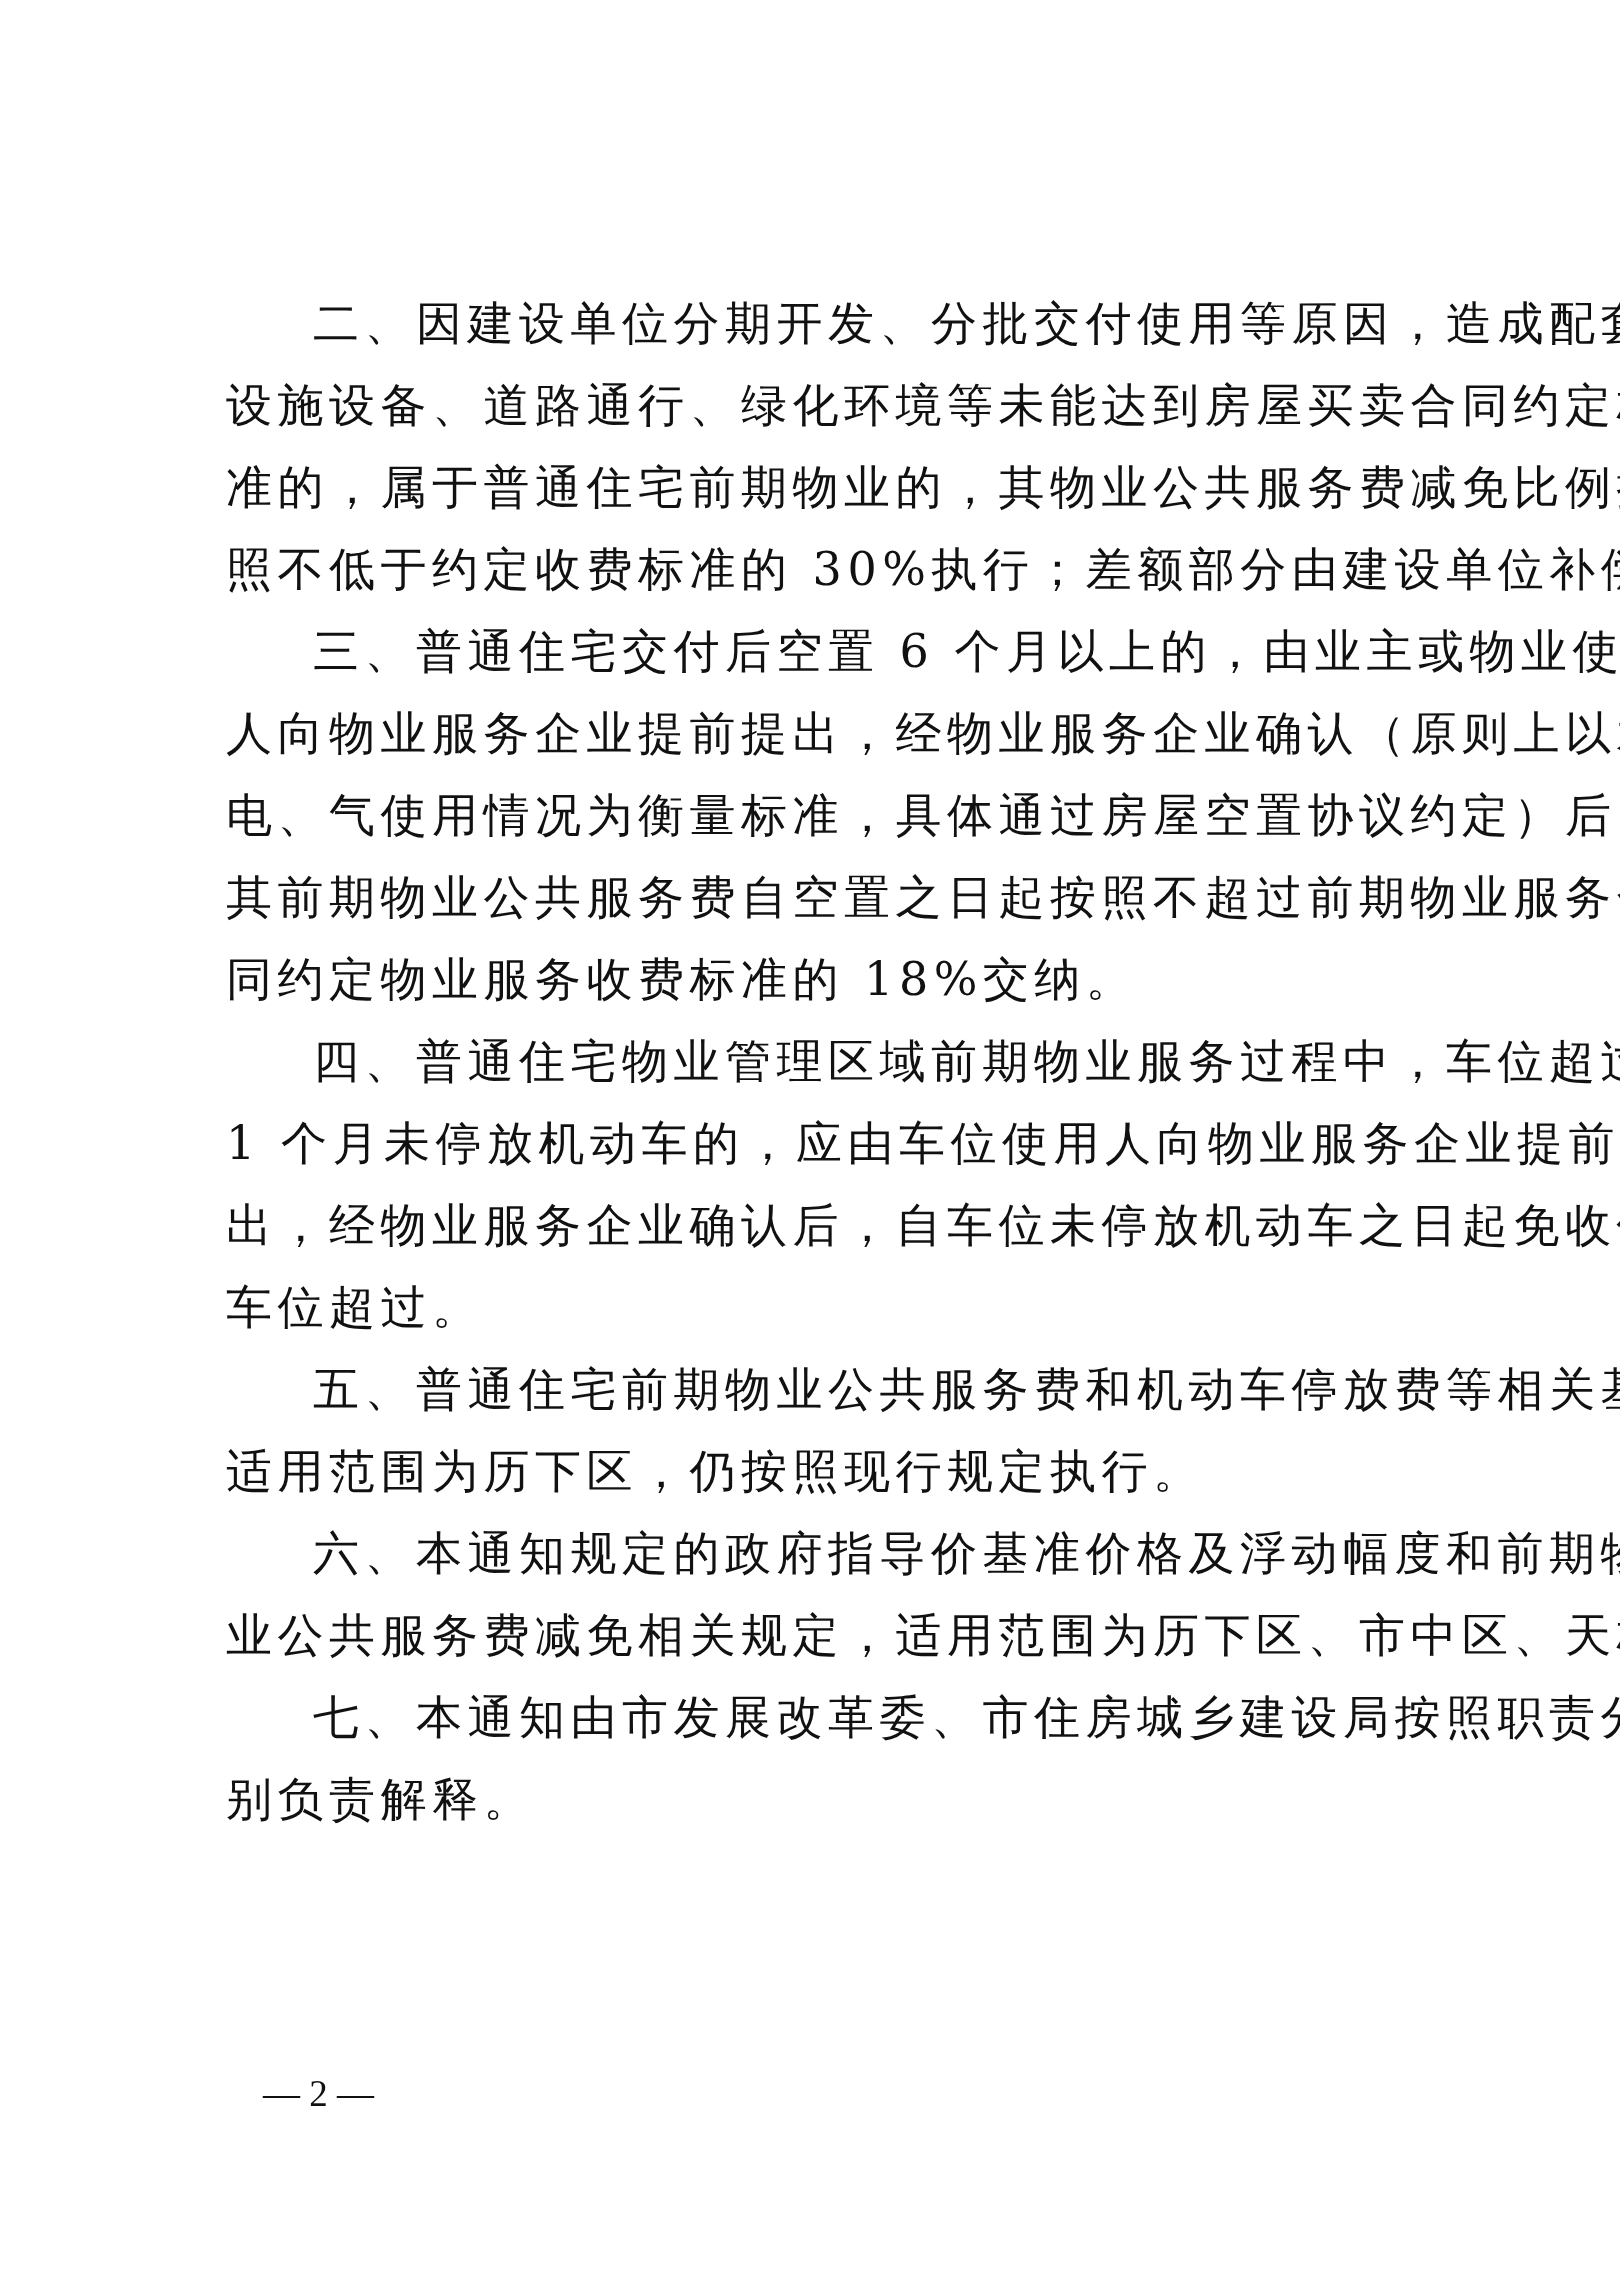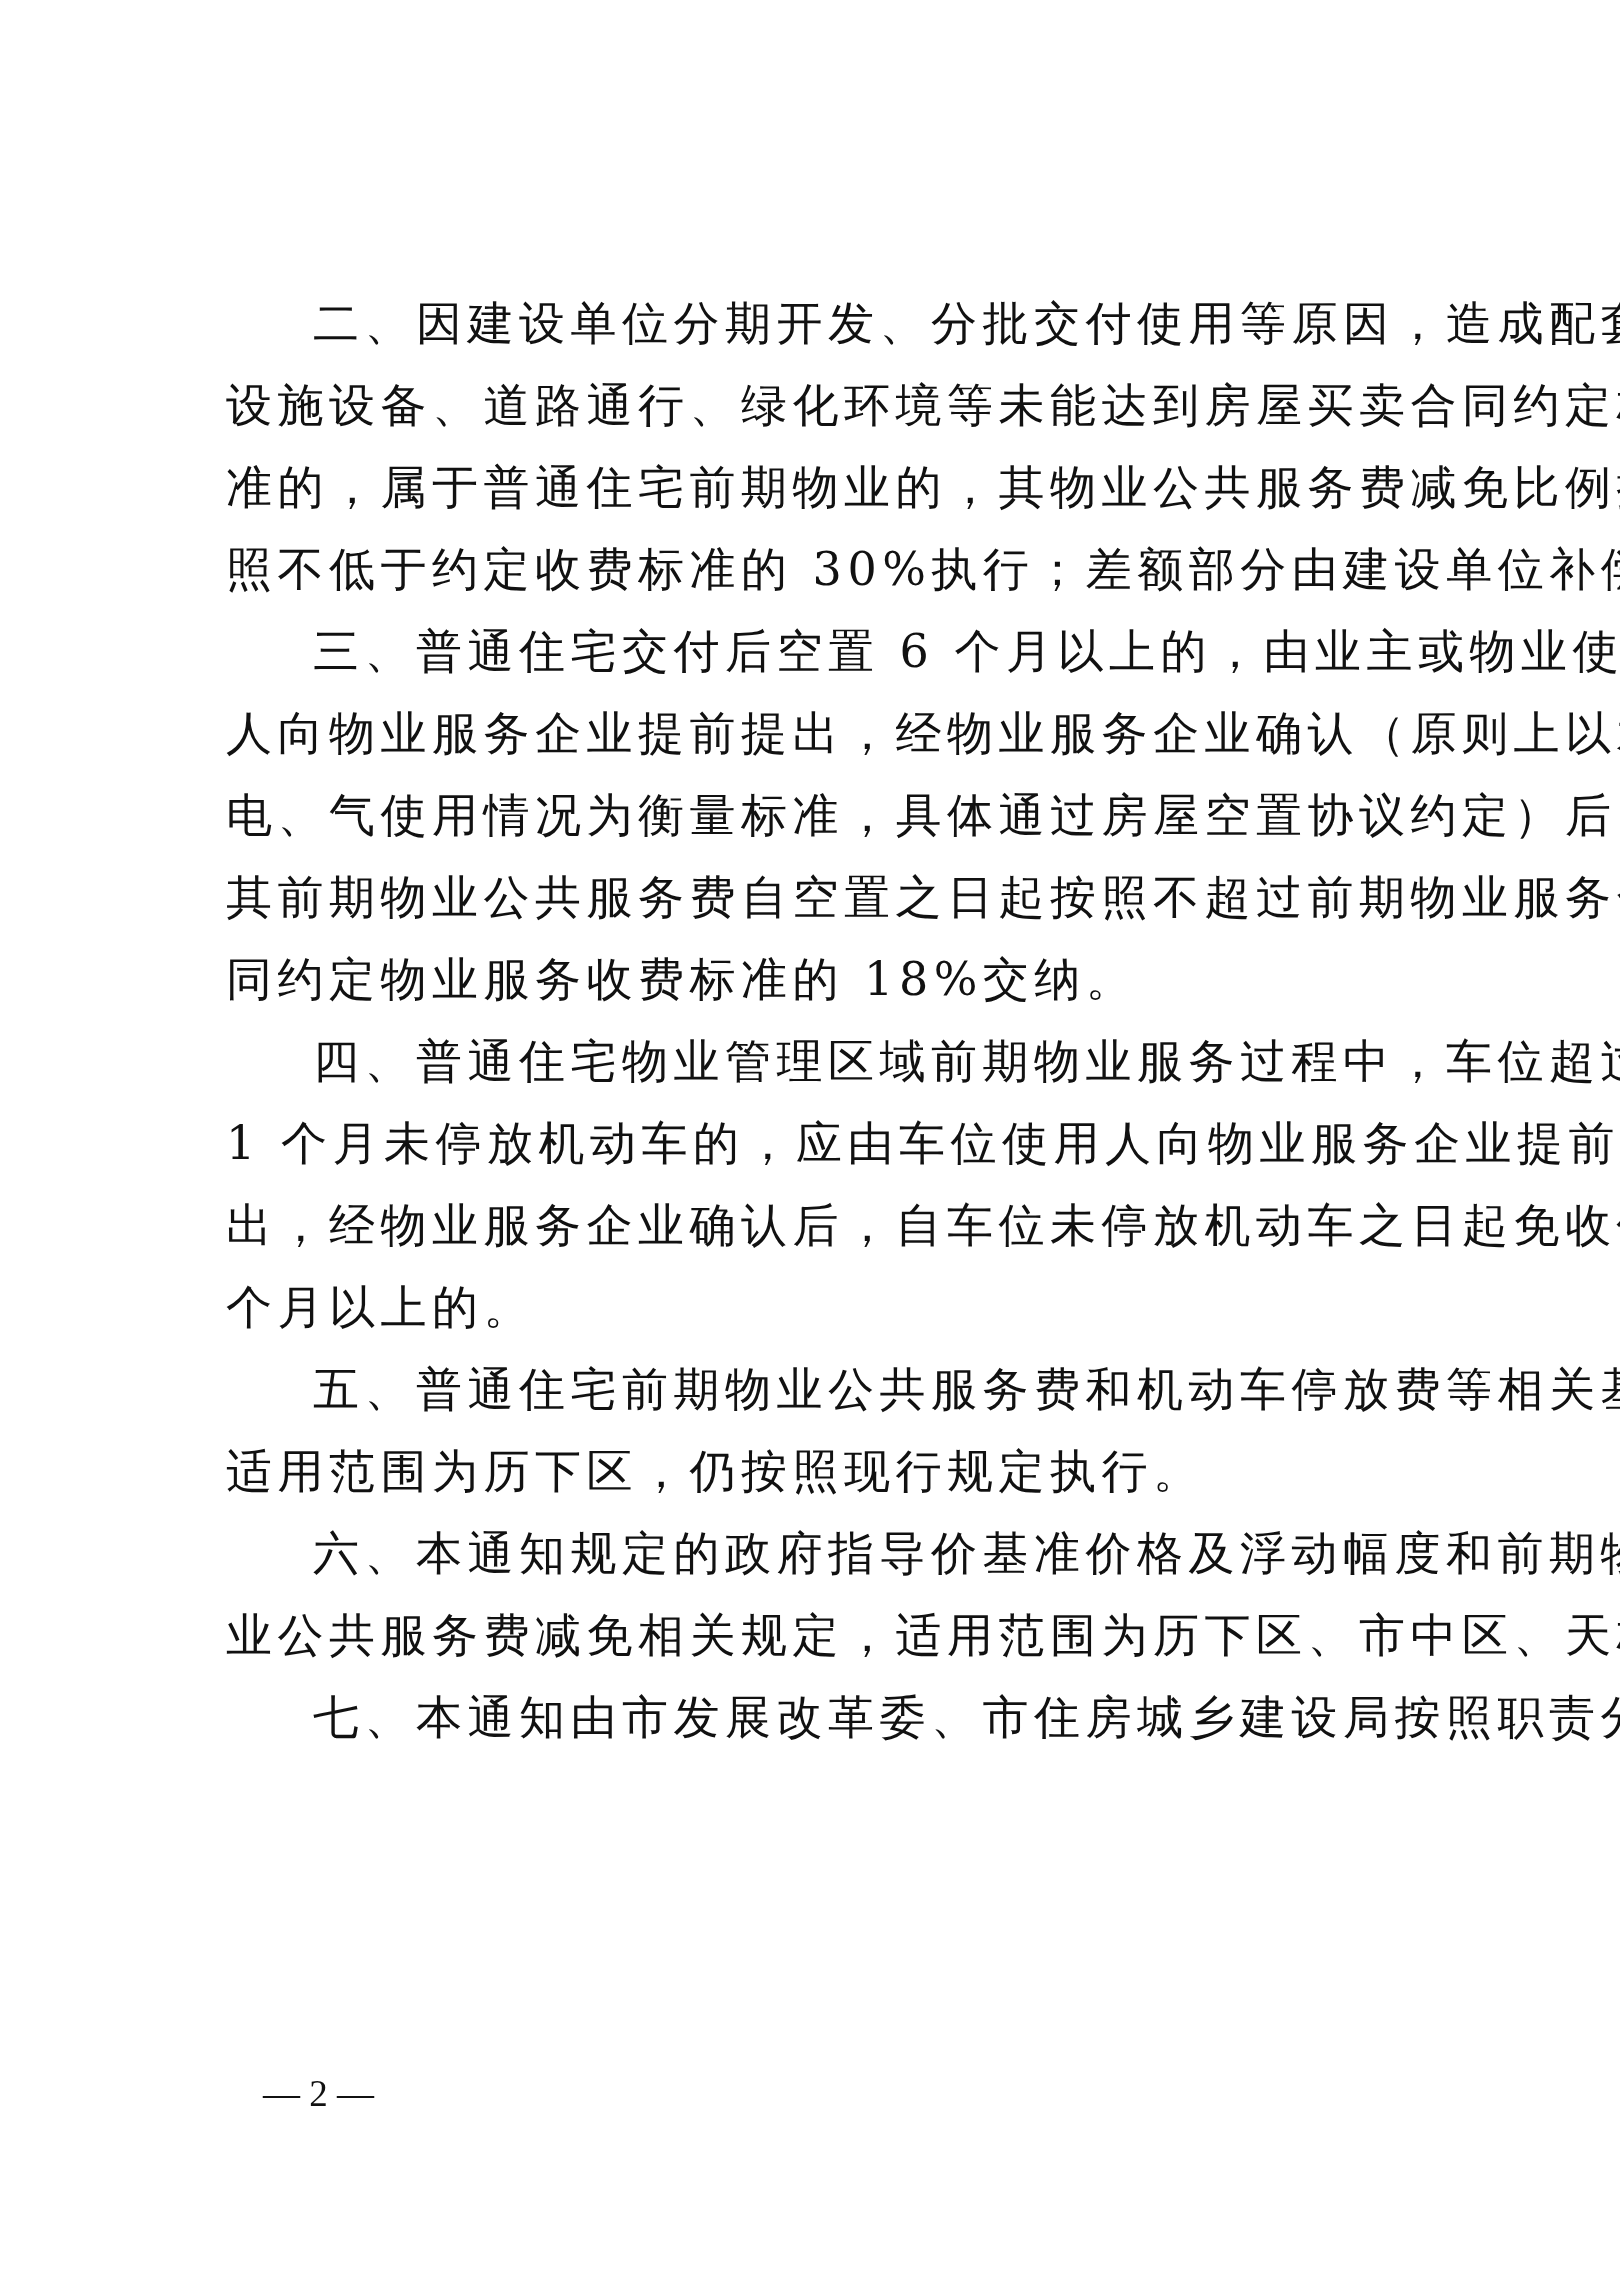--- a/index.html
+++ b/index.html
@@ -67,35 +67,36 @@
       <span class="line">人向物业服务企业提前提出，经物业服务企业确认（原则上以水、</span>
       <span class="line">电、气使用情况为衡量标准，具体通过房屋空置协议约定）后，</span>
       <span class="line">其前期物业公共服务费自空置之日起按照不超过前期物业服务合</span>
       <span class="line">同约定物业服务收费标准的 18%交纳。</span>
     </div>
 
     <div class="para-block">
       <span class="line first">四、普通住宅物业管理区域前期物业服务过程中，车位超过</span>
       <span class="line">1 个月未停放机动车的，应由车位使用人向物业服务企业提前提</span>
       <span class="line">出，经物业服务企业确认后，自车位未停放机动车之日起免收停</span>
-      <span class="line">个月以上的。</span>
+      <span class="line">车位超过。</span>
     </div>
 
     <div class="para-block">
       <span class="line first">五、普通住宅前期物业公共服务费和机动车停放费等相关基</span>
       <span class="line">适用范围为历下区，仍按照现行规定执行。</span>
     </div>
 
     <div class="para-block">
       <span class="line first">六、本通知规定的政府指导价基准价格及浮动幅度和前期物</span>
       <span class="line">业公共服务费减免相关规定，适用范围为历下区、市中区、天桥</span>
     </div>
 
     <div class="para-block">
       <span class="line first">七、本通知由市发展改革委、市住房城乡建设局按照职责分</span>
+      <span class="line">别负责解释。</span>
     </div>
 
   </div>
 
   <div class="page-number">— 2 —</div>
 </div>
 
 <style>
   .para-block .line {
     font-size: 46px;

